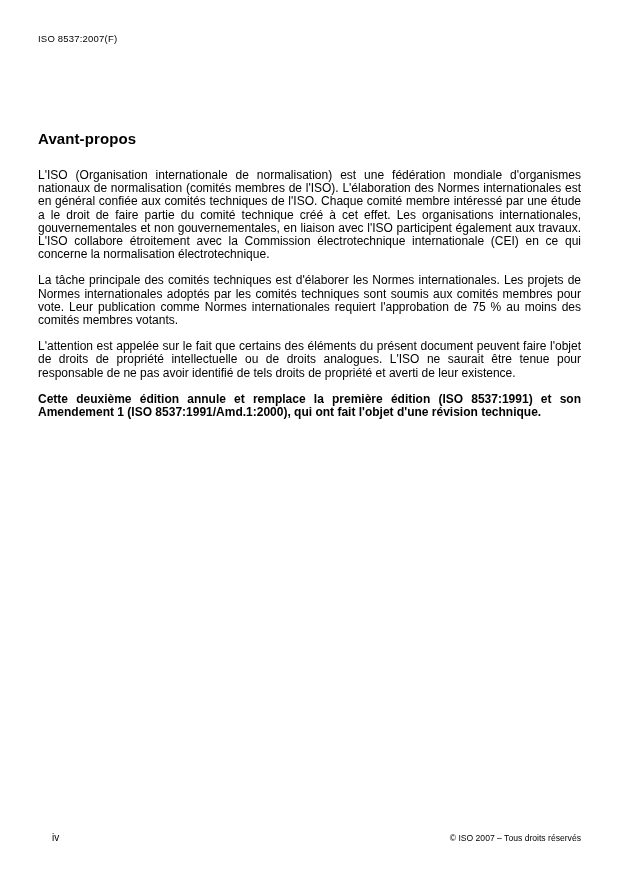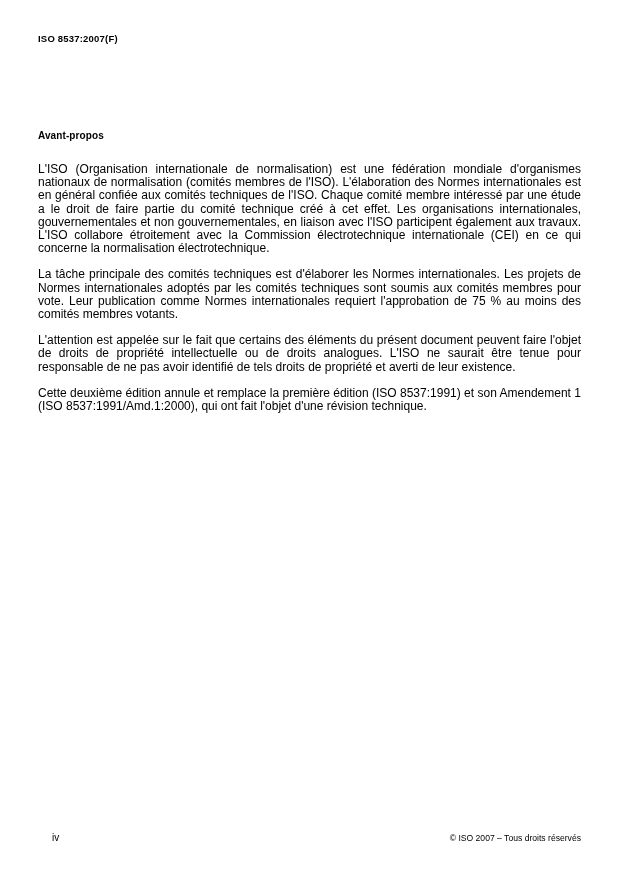--- a/index.html
+++ b/index.html
@@ -20,44 +20,45 @@
     top: 0; left: 0;
     width: 619px;
     height: 877px;
     box-sizing: border-box;
   }
   .header-ref {
     position: absolute;
     top: 33px;
     left: 38px;
     font-size: 9.5px;
-    font-weight: bold;
+    font-weight: normal;
     letter-spacing: 0.2px;
   }
   .content {
     position: absolute;
     top: 130px;
     left: 38px;
     width: 543px;
   }
   h1.section-title {
-    font-size: 10px;
+    font-size: 15px;
     font-weight: bold;
     margin: 0 0 22px 0;
     letter-spacing: 0.1px;
   }
   p.para {
     font-size: 12px;
     line-height: 13.2px;
     margin: 0 0 13px 0;
     text-align: justify;
     text-justify: inter-word;
   }
   p.para:last-child {
     margin-bottom: 17px;
+    font-weight: bold;
   }
   .italic {
     font-style: italic;
   }
   .footer-left {
     position: absolute;
     bottom: 34px;
     left: 52px;
     font-size: 10px;
   }

